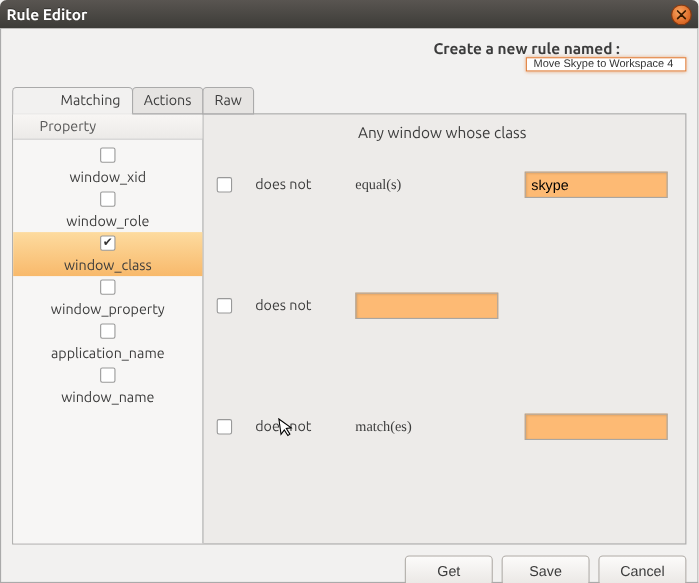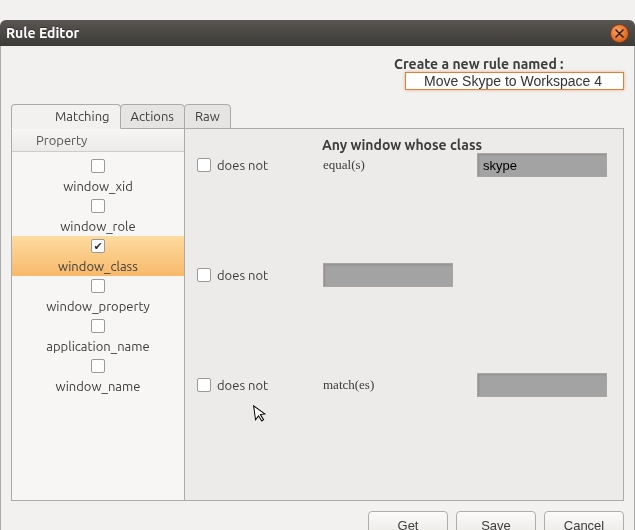--- a/index.html
+++ b/index.html
@@ -15,21 +15,20 @@
 .titlebar {
   height: 26px;
   background: linear-gradient(#595551, #3c3b37);
   display: flex;
   align-items: center;
   padding: 0 6px;
   color: #fff;
   font-weight: bold;
   font-size: 14px;
   border-radius: 6px 6px 0 0;
-  margin-top: 20px;
 }
 .titlebar .title { flex: 1; text-shadow: 0 -1px 0 rgba(0,0,0,.4); }
 .close-btn {
   width: 19px; height: 19px;
   background: radial-gradient(circle at 40% 35%, #f9a662, #e06f2b 60%, #c25416);
   border-radius: 50%;
   border: 1px solid #8a3a0f;
   display: flex; align-items: center; justify-content: center;
   color: #4a1b00; font-size: 11px; cursor: pointer;
 }
@@ -52,22 +51,22 @@
   font-weight: bold;
   font-size: 14px;
   width: 230px;
 }
 .rule-name {
   flex: 1;
   height: 38px;
   border: 1px solid #e07e3a;
   box-shadow: 0 0 3px rgba(224,126,58,.6);
   background: #fff;
-  padding: 0 18px;
-  font-size: 14px;
+  padding: 0 6px;
+  font-size: 10px;
   color: #333;
   outline: none;
 }
 .tabs {
   display: flex;
   gap: 0;
   margin-bottom: -1px;
   position: relative;
   z-index: 2;
 }
@@ -134,35 +133,36 @@
   color: #333;
 }
 .main {
   flex: 1;
   display: flex;
   flex-direction: column;
   padding: 8px 16px 8px 12px;
 }
 .main-heading {
   text-align: center;
-  font-weight: bold;
+  font-weight: normal;
   font-size: 14px;
+  margin-bottom: 28px;
 }
 .rule-row {
   display: flex;
   align-items: center;
   margin-bottom: 86px;
 }
 .rule-row:last-child { margin-bottom: 10px; }
-.neg { display: flex; align-items: center; gap: 6px; width: 126px; }
+.neg { display: flex; align-items: center; gap: 21px; width: 126px; }
 .op { width: 154px; font-family: Liberation Serif, serif; }
 .valbox {
   width: 130px; height: 24px;
   border: 1px solid #a9a6a2;
-  background: #a3a3a3;
+  background: #fdba74;
   box-shadow: inset 1px 1px 2px rgba(0,0,0,.12);
   padding: 0 5px;
   font-size: 13px;
 }
 .buttonbar {
   display: flex;
   justify-content: flex-end;
   gap: 8px;
   padding-top: 10px;
 }

